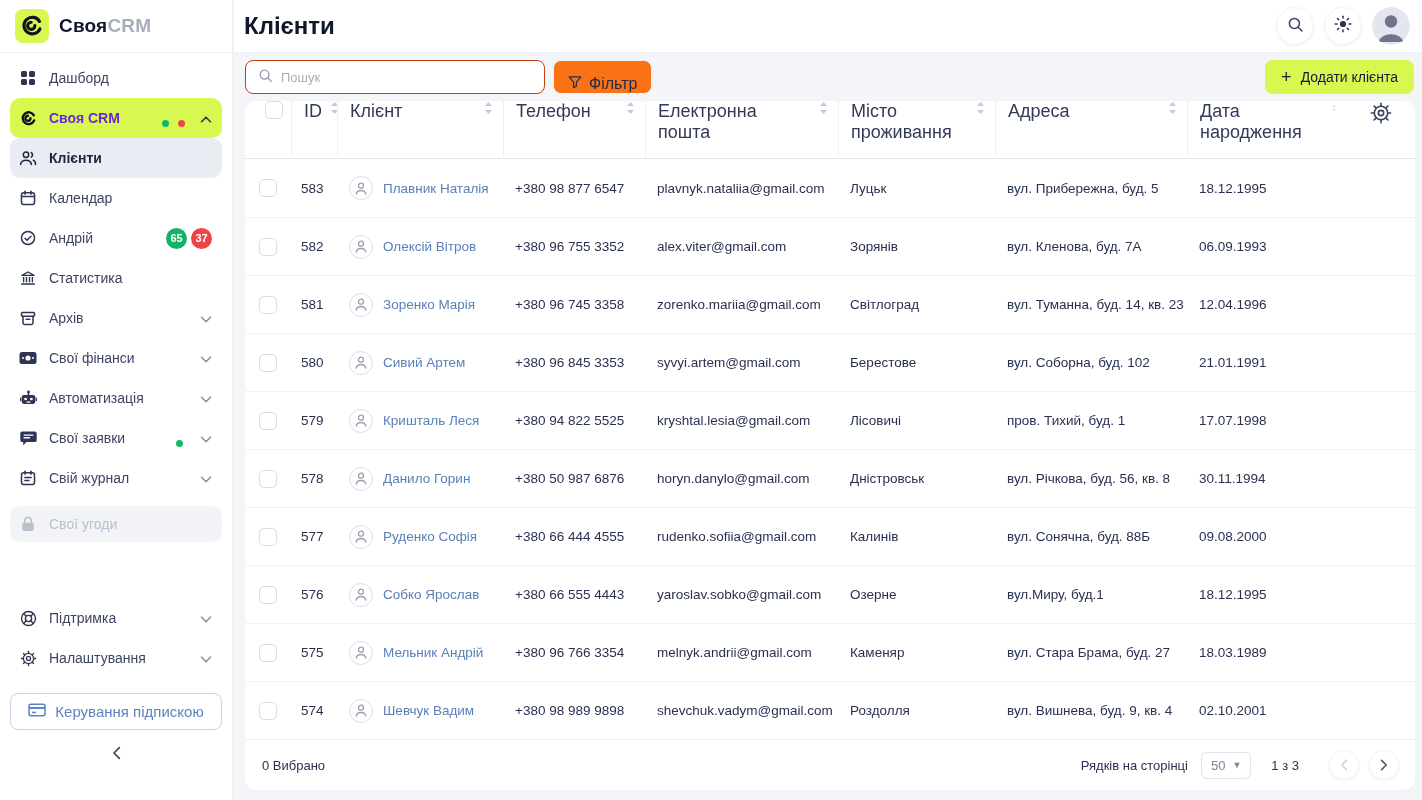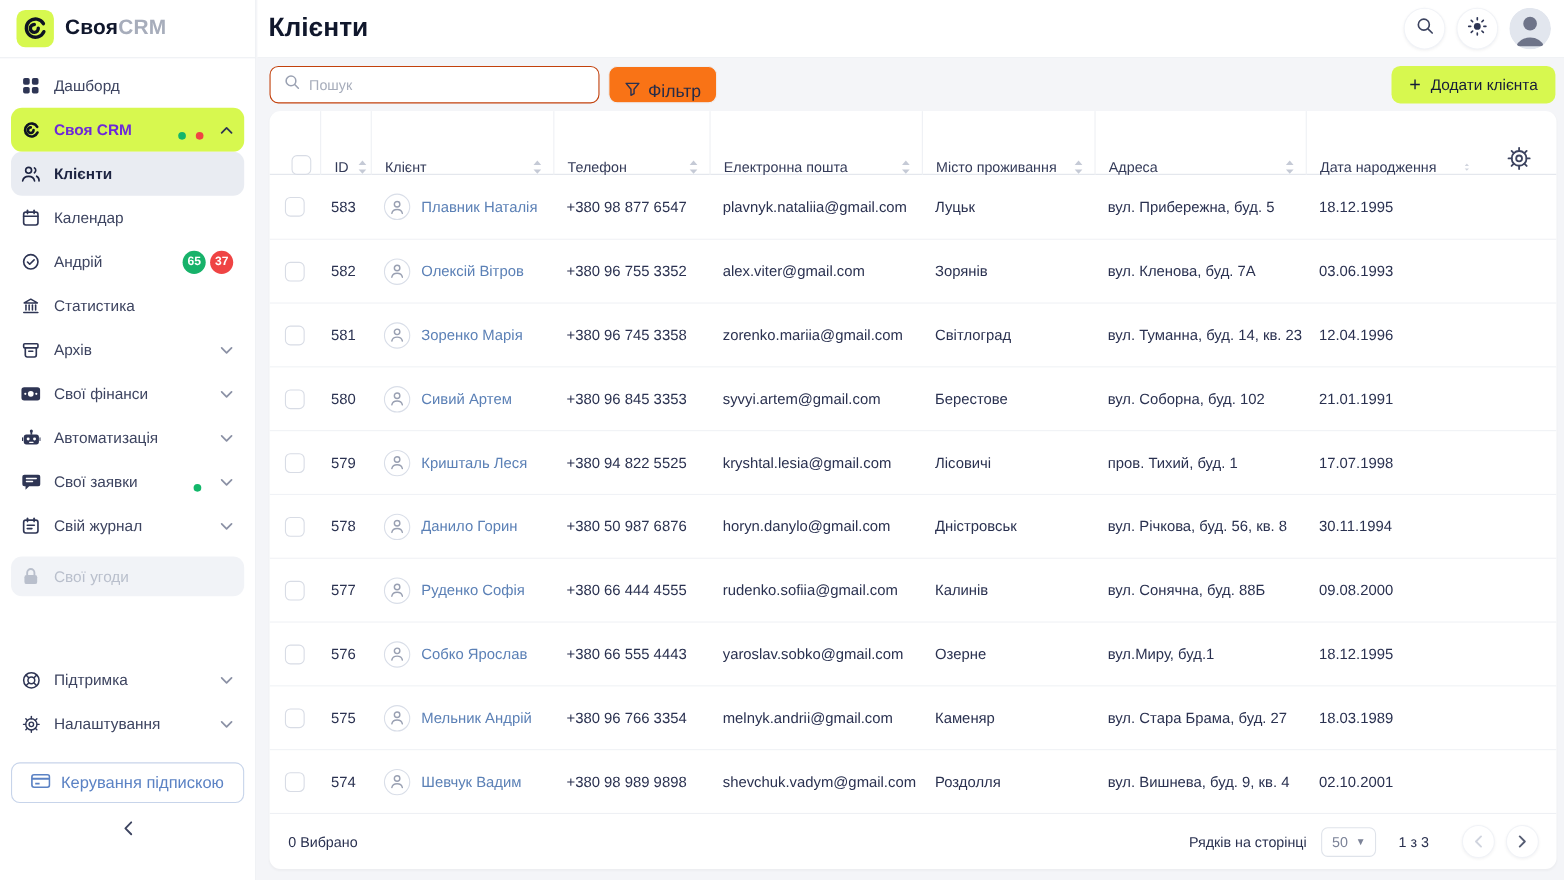--- a/index.html
+++ b/index.html
@@ -48,21 +48,21 @@
   .search-box input { border:none; outline:none; flex:1; font-size:13px; font-family:"Liberation Sans",sans-serif; color:#2a3150; background:transparent; }
   .search-box input::placeholder { color:#a7adbb; }
   .filter-btn { margin-left:8px; height:34px; padding:0 14px; background:#f97316; border:1px solid #eef0f4; border-radius:8px; display:flex; align-items:flex-end; gap:7px; font-size:16px; color:#232b49; cursor:pointer; }
   .add-btn { margin-left:auto; height:34px; padding:0 16px; background:#d7f84f; border-radius:8px; display:flex; align-items:center; gap:9px; font-size:14px; font-weight:500; color:#141b38; cursor:pointer; }
   .plus { font-size:18px; font-weight:400; line-height:1; }
 
   
   .table-card { background:#fff; border-radius:10px; width:1170px; overflow:hidden; box-shadow:0 1px 2px rgba(16,24,40,.03); }
   .trow { display:grid; grid-template-columns:46px 46px 166px 142px 193px 157px 192px 159px 69px; align-items:center; height:58px; }
   .thead { border-bottom:1px solid #e1e5ec; }
-  .thead .hc { height:58px; display:flex; align-items:flex-end; gap:6px; padding-left:12px; font-size:13px; font-weight:500; color:#333a58; }
+  .thead .hc { height:58px; display:flex; align-items:flex-start; gap:6px; padding-left:12px; font-size:18px; font-weight:500; color:#333a58; }
   .thead .hc.sep { border-left:1px solid #eef0f4; }
   .hc .sort { margin-left:auto; margin-right:10px; display:inline-flex; cursor:pointer; }
   .hc.tight .sort { margin-left:2px; margin-right:0; }
   .clip { width:5px; overflow:hidden; opacity:.8; }
   .cell-check { display:flex; justify-content:center; }
   .checkbox { width:18px; height:18px; border:1.5px solid #d8dce5; border-radius:5px; background:#fff; cursor:pointer; }
   .gear-cell { display:flex; justify-content:center; }
   .tbody .trow { border-top:1px solid #f0f2f6; }
   .tbody .trow:first-child { border-top:none; }
   .td { padding-left:12px; font-size:13.5px; color:#2a3150; white-space:nowrap; }
@@ -524,21 +524,21 @@
                   <circle cx="6" cy="3.7" r="2.5"></circle>
                   <path d="M1.2 12 a4.9 4.4 0 0 1 9.6 0"></path>
                 </svg>
               </span>
               <span class="client-name">Олексій Вітров</span>
             </div>
           <div class="td">+380 96 755 3352</div>
           <div class="td">alex.viter@gmail.com</div>
           <div class="td">Зорянів</div>
           <div class="td">вул. Кленова, буд. 7А</div>
-          <div class="td">03.06.1993</div>
+          <div class="td">06.09.1993</div>
           <div></div>
         </div>
 
         <div class="trow">
           <div class="cell-check">
               <span class="checkbox"></span>
             </div>
           <div class="td id">581</div>
           <div class="client-cell">
               <span class="row-avatar">

